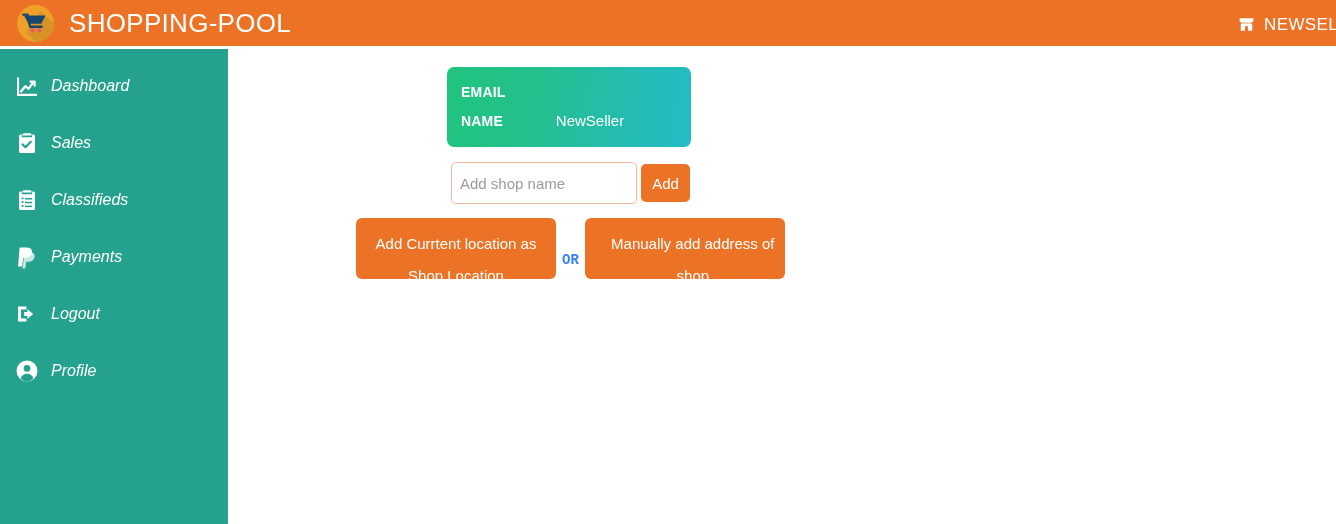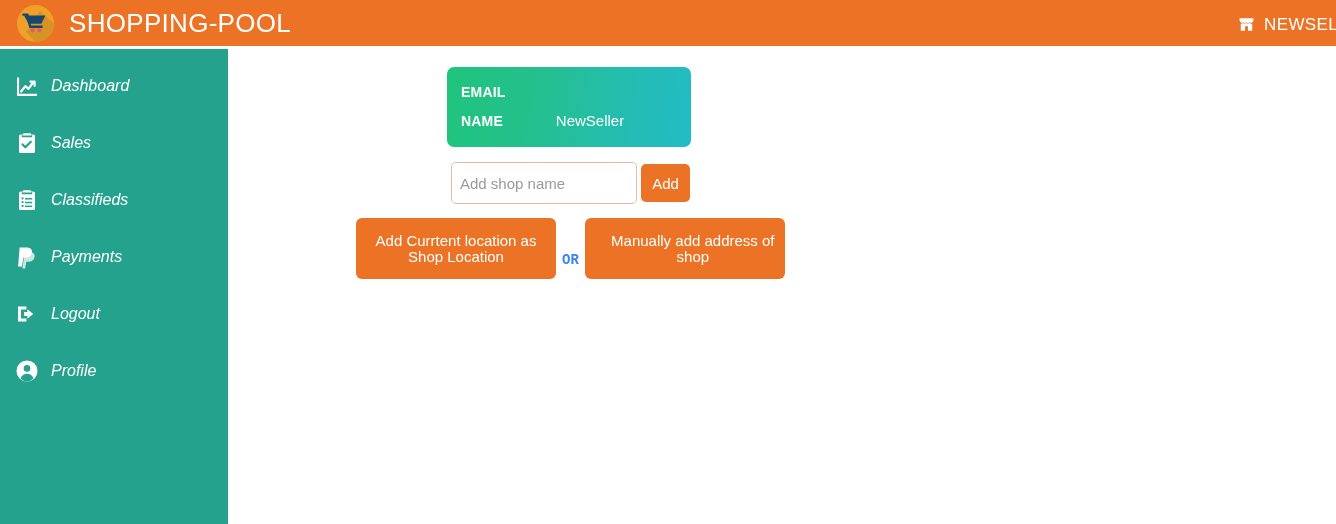--- a/index.html
+++ b/index.html
@@ -205,21 +205,21 @@
     display: flex;
     align-items: center;
   }
   .loc-btn {
     background: #ec7225;
     color: #ffffff;
     border: none;
     border-radius: 6px;
     font-family: "Liberation Sans", sans-serif;
     font-size: 15px;
-    line-height: 16px;
+    line-height: 32px;
     cursor: pointer;
     padding: 10px 8px;
     text-align: center;
   }
   .loc-btn-current { width: 200px; height: 61px; }
   .loc-btn-manual  { width: 200px; height: 61px; padding-left: 24px; }
   .or-label {
     font-size: 14px;
     font-weight: bold;
     color: #3b82f6;

